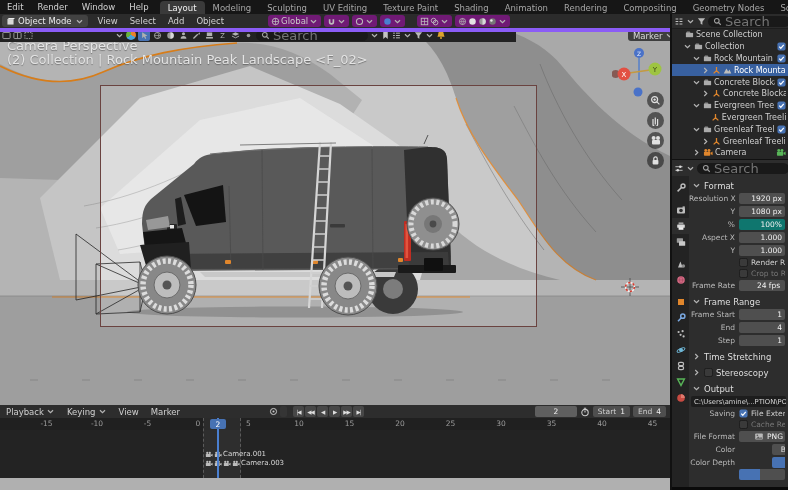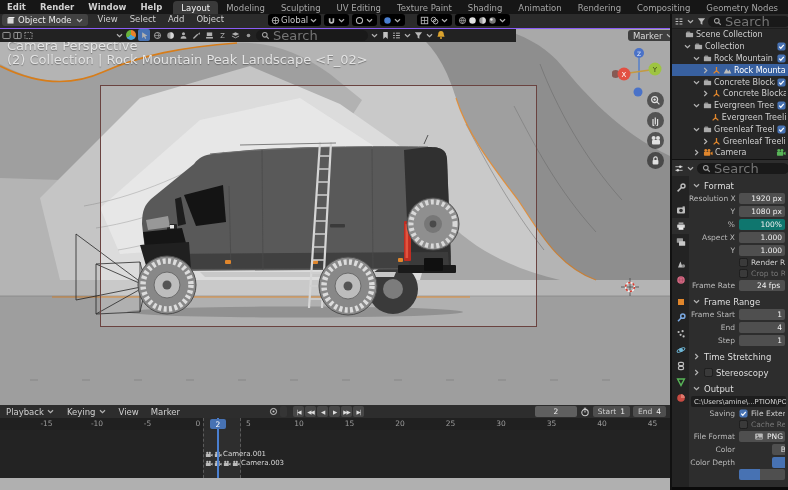--- a/index.html
+++ b/index.html
@@ -2,31 +2,31 @@
 <html><head>
 <meta charset="utf-8">
 <style>
   html,body{margin:0;padding:0;background:#000;}
   .app{position:relative;width:788px;height:490px;overflow:hidden;background:#111;
        font-family:"DejaVu Sans","Liberation Sans",sans-serif;font-size:8.5px;color:#c8c8c8;}
   .icon{display:inline-flex;align-items:center;justify-content:center;flex:0 0 auto;}
   .icon svg{display:block;}
   
   .topbar{position:absolute;left:0;top:0;width:788px;height:14px;background:#161616;display:flex;align-items:center;z-index:30;}
-  .menu-item{padding:0 7px;color:#d2d2d2;white-space:nowrap;cursor:default;font-weight:bold;}
+  .menu-item{padding:0 7px;color:#d2d2d2;white-space:nowrap;cursor:default;}
   .ws-tabs{display:flex;align-items:flex-end;height:14px;margin-left:4px;}
   .ws-tab{padding:2px 8px 1px 8px;color:#a6a6a6;border-radius:4px 4px 0 0;white-space:nowrap;}
   .ws-tab.active{background:#3a3a3a;color:#f2f2f2;}
   
   .vp-header{position:absolute;left:0;top:14px;width:670px;height:14px;background:#2b2b2b;
-             display:flex;align-items:flex-start;z-index:20;border-bottom:1px solid #8b5cf6;}
+             display:flex;align-items:center;z-index:20;border-bottom:4px solid #8b5cf6;}
   .mode-chip{display:flex;align-items:center;gap:3px;background:#424242;border-radius:3px;height:12px;padding:0 4px;margin:0 4px 0 2px;color:#e8e8e8;}
   .hdr-menu{padding:0 6px;color:#d0d0d0;}
   .hdr-right{display:flex;align-items:center;gap:3px;margin-left:38px;}
-  .hdr-group{display:flex;align-items:center;gap:1px;background:#000000;border-radius:3px;height:12px;padding:0 3px;}
+  .hdr-group{display:flex;align-items:center;gap:1px;background:#701a75;border-radius:3px;height:12px;padding:0 3px;}
   .sp{width:6px;}
   
   .toolbar2{position:absolute;left:0;top:28px;width:512px;height:14px;background:#222;display:flex;align-items:center;gap:2px;padding:0 2px;z-index:18;}
   .t2-ic{width:12px;height:12px;display:flex;align-items:center;justify-content:center;border-radius:2px;}
   .t2-ic.active{background:#4772b3;}
   .wheel{width:10px;height:10px;border-radius:50%;background:conic-gradient(#e8812c 0 33%,#4aa3d8 33% 66%,#69b33c 66% 100%);}
   .searchbox{display:flex;align-items:center;gap:3px;background:#191919;border-radius:7px;height:11px;padding:0 5px;}
   .searchbox input{background:transparent;border:0;outline:0;color:#9a9a9a;font-family:inherit;font-size:13px;width:90px;padding:0;}
   
   .viewport{position:absolute;left:0;top:28px;width:670px;height:377px;background:#b5b5b5;overflow:hidden;}

